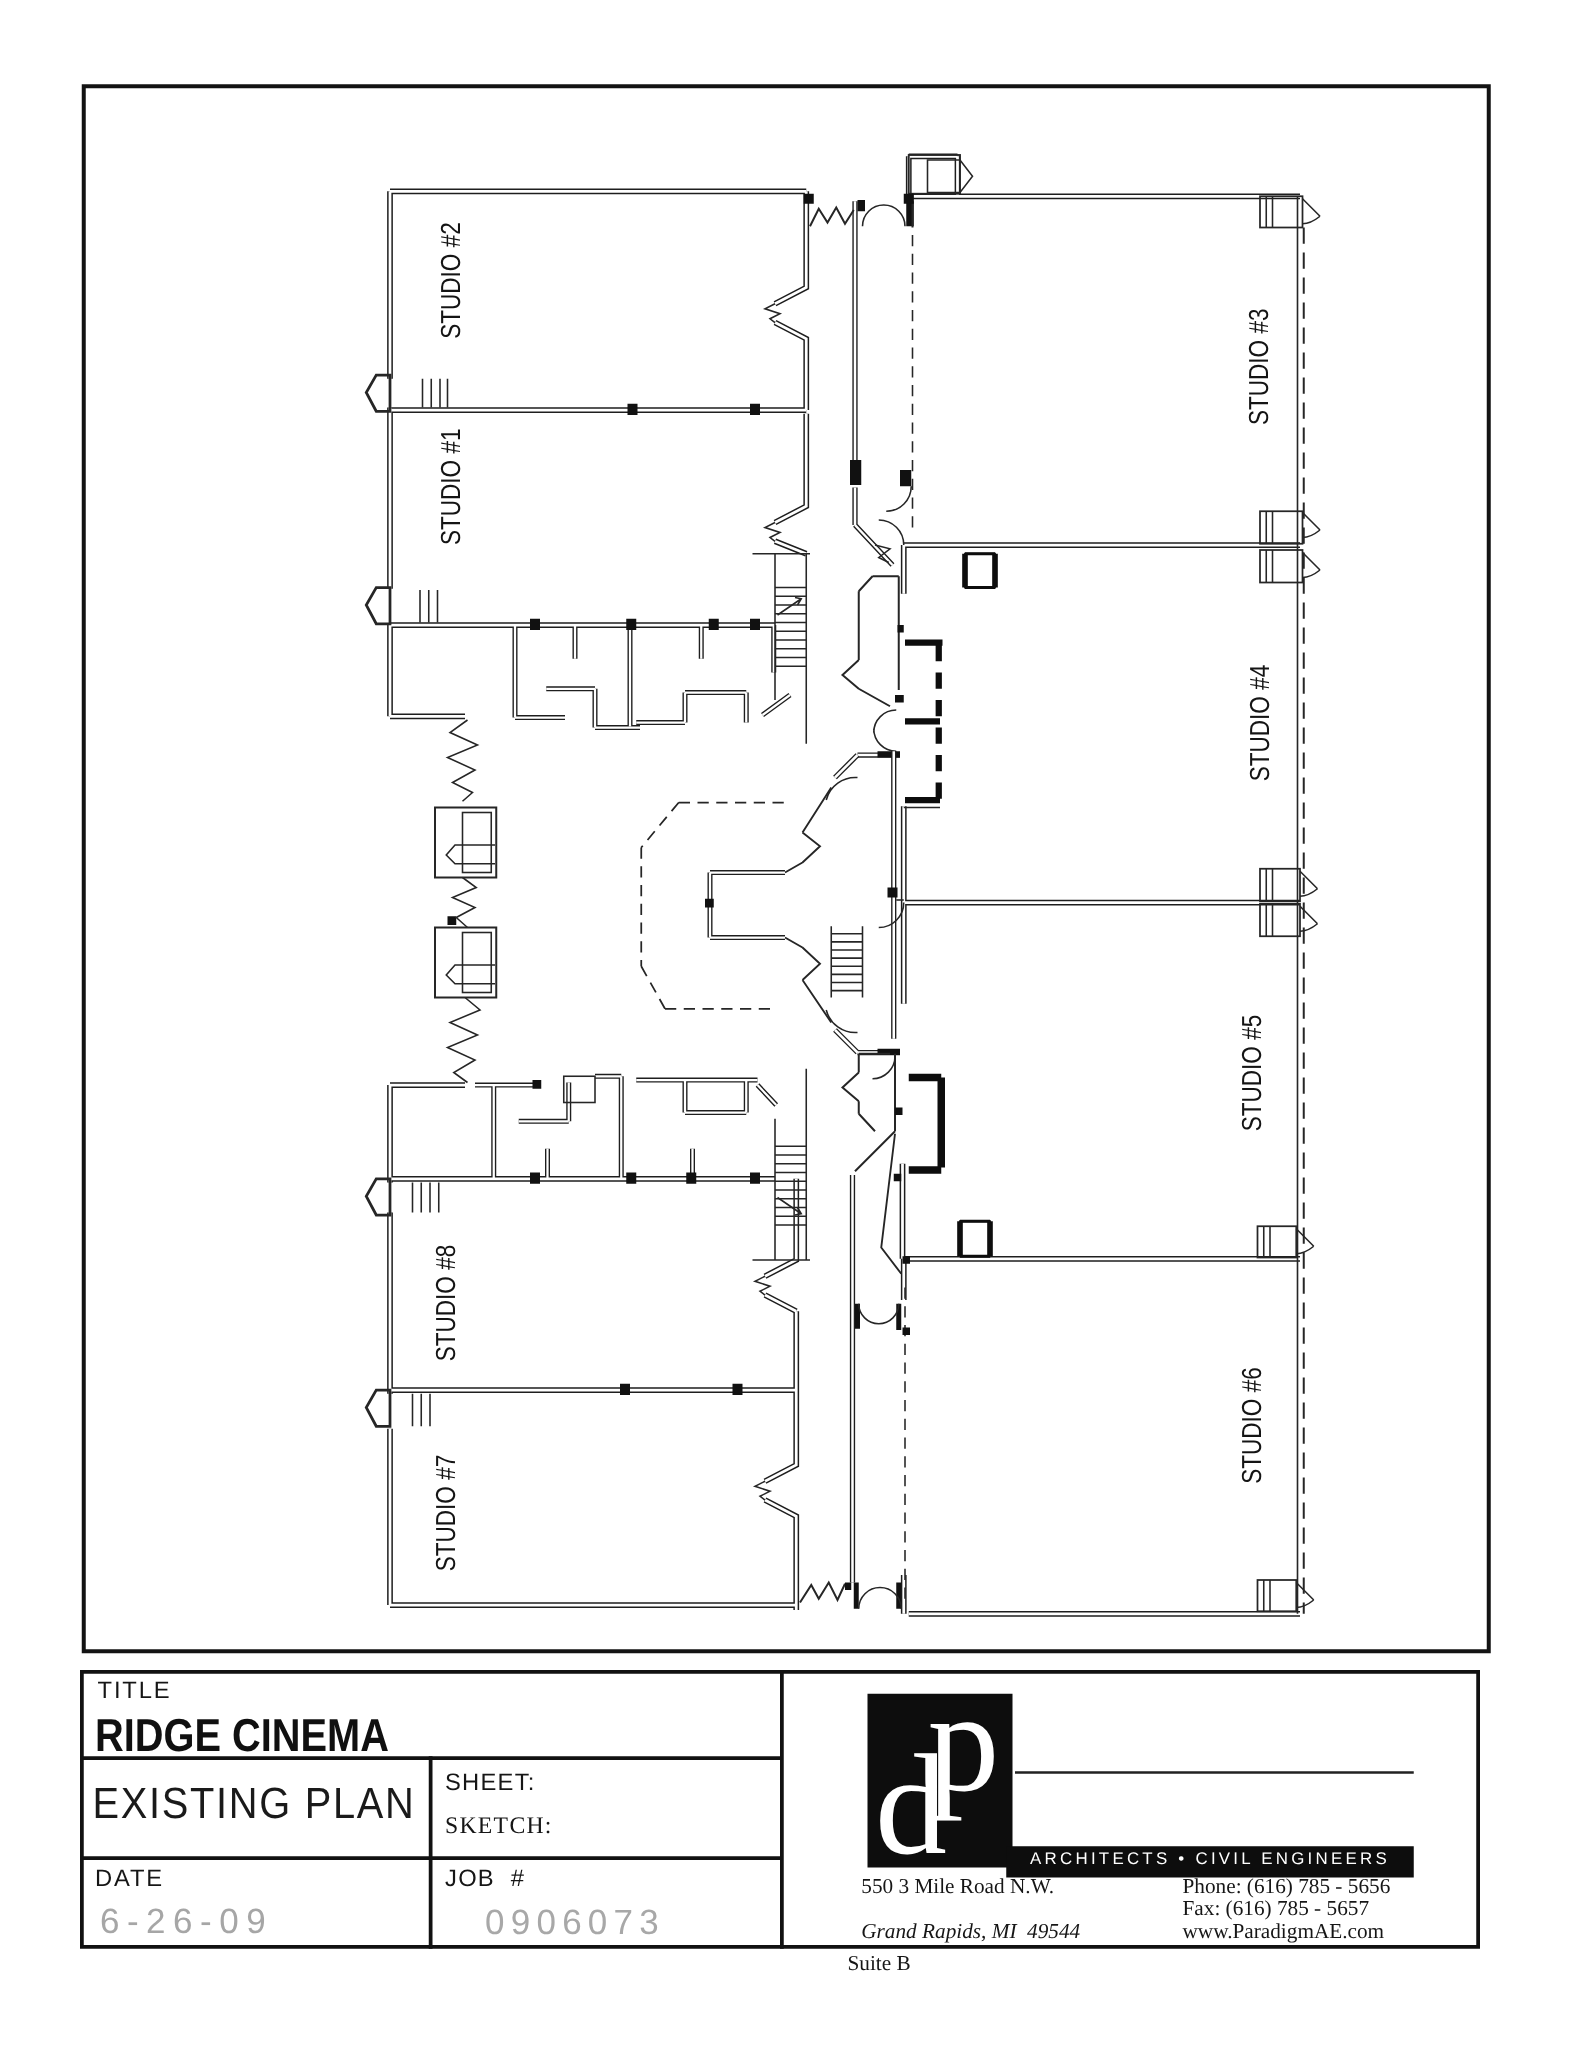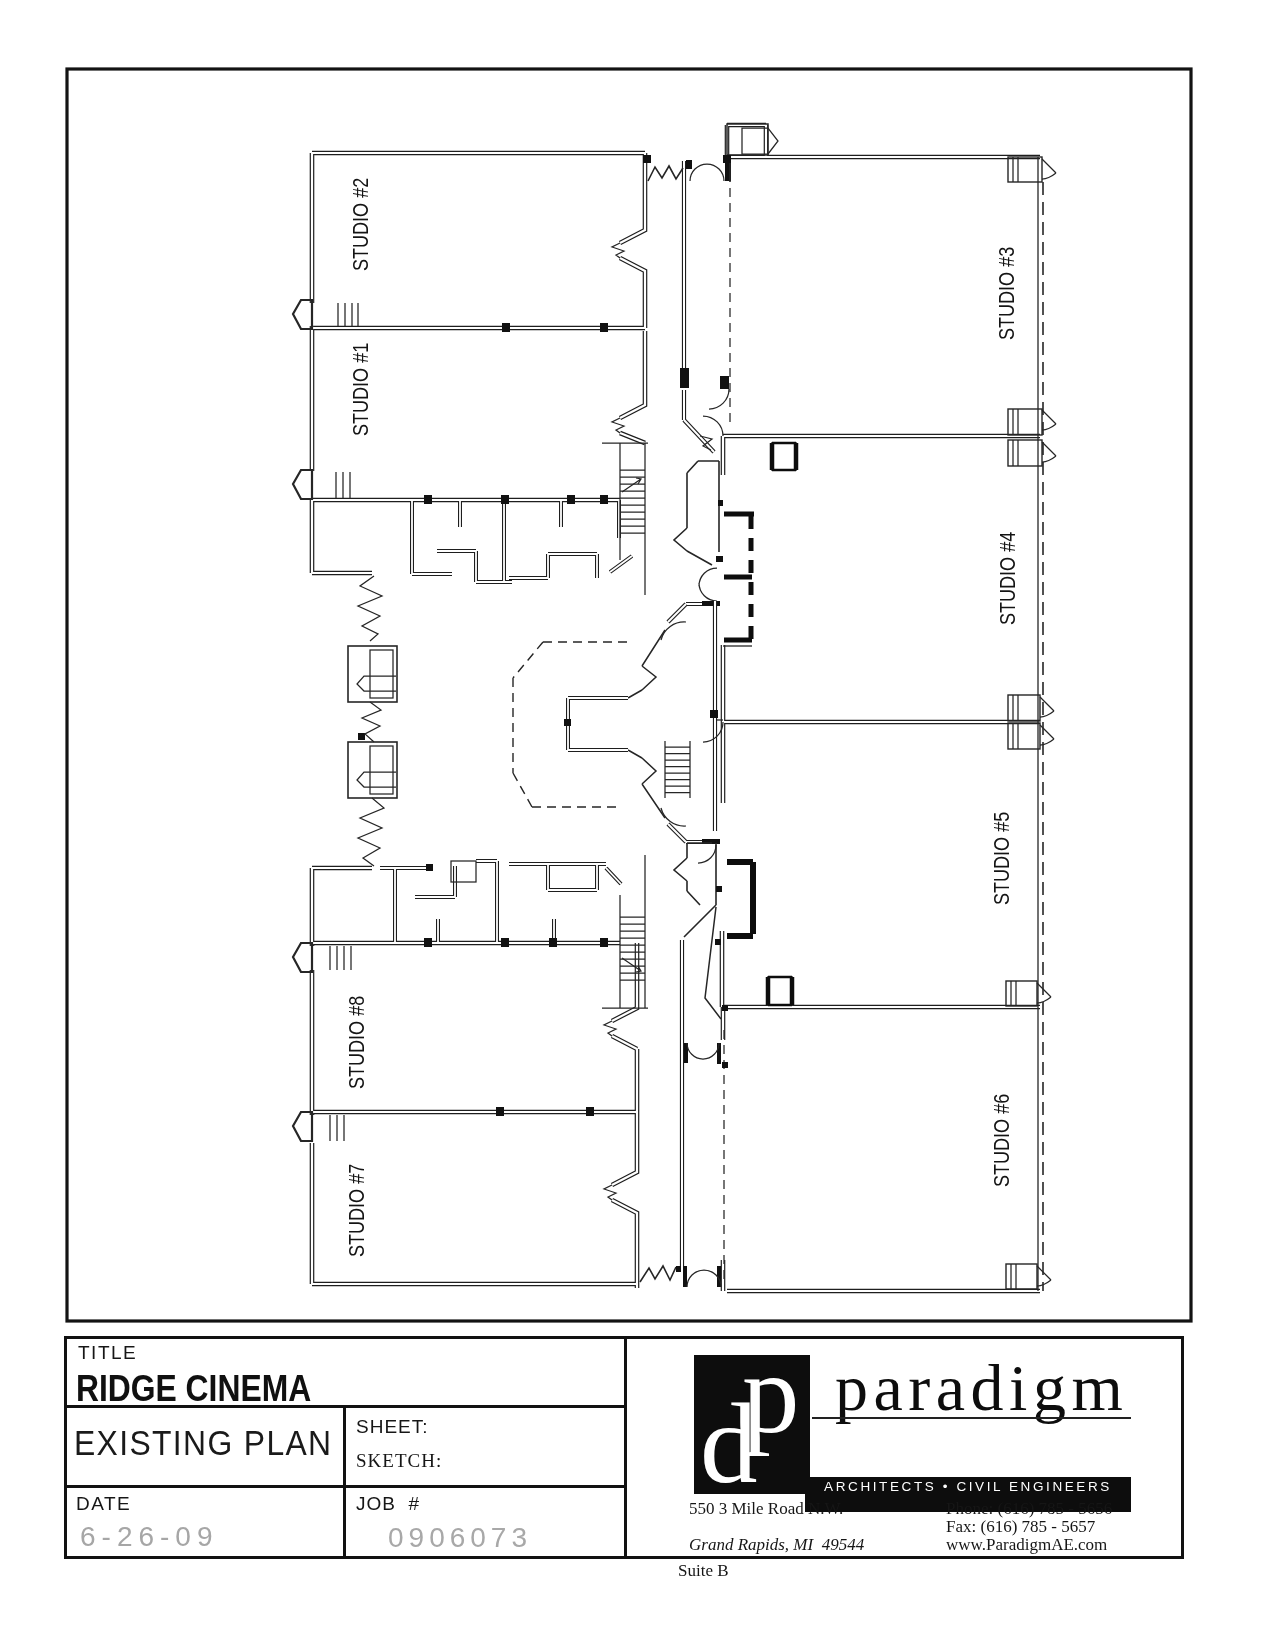--- a/index.html
+++ b/index.html
@@ -327,26 +327,25 @@
 <div class="abs" style="left:356px;top:1493px;font-size:19px;letter-spacing:1px;color:#161616;">JOB&nbsp;&nbsp;#</div>
 
 <div class="abs" style="left:388px;top:1522px;font-size:28px;letter-spacing:5px;color:#a8a8a8;">0906073</div>
 
 <div class="abs" style="left:694px;top:1355px;width:116px;height:139px;background:#0d0d0d;"></div>
 
 <div class="abs" style="left:742px;top:1336px;font-family:'Liberation Serif',serif;font-size:115px;line-height:1;color:#fff;">p</div>
 
 <div class="abs" style="left:700px;top:1386px;font-family:'Liberation Serif',serif;font-size:115px;line-height:1;color:#fff;">d</div>
 
-<div class="abs" style="left:835px;top:1355px;font-family:'Liberation Serif',serif;font-size:66px;letter-spacing:5.5px;line-height:1;color:#0d0d0d;">paradigm</div>
 
 <div class="abs" style="left:812px;top:1417px;width:319px;height:2px;background:#222;"></div>
 
 
-<div class="abs" style="left:805px;top:1477px;width:326px;height:35px;background:#0d0d0d;color:#fff;font-size:13.5px;letter-spacing:2.6px;text-align:center;line-height:19px;">ARCHITECTS • CIVIL ENGINEERS</div>
+<div class="abs" style="left:805px;top:1477px;width:326px;height:25px;background:#0d0d0d;color:#fff;font-size:13.5px;letter-spacing:2.6px;text-align:center;line-height:19px;">ARCHITECTS • CIVIL ENGINEERS</div>
 
 <div class="abs" style="left:689px;top:1499px;font-family:'Liberation Serif',serif;font-size:17px;color:#161616;">550 3 Mile Road N.W.</div>
 
 <div class="abs" style="left:678px;top:1517px;font-family:'Liberation Serif',serif;font-size:17px;color:#161616;margin-top:44px;">Suite B</div>
 
 <div class="abs" style="left:689px;top:1535px;font-family:'Liberation Serif',serif;font-size:17px;color:#161616;font-style:italic;">Grand Rapids, MI&nbsp; 49544</div>
 
 <div class="abs" style="left:946px;top:1499px;font-family:'Liberation Serif',serif;font-size:17px;color:#161616;">Phone: (616) 785 - 5656</div>
 
 <div class="abs" style="left:946px;top:1517px;font-family:'Liberation Serif',serif;font-size:17px;color:#161616;">Fax: (616) 785 - 5657</div>

